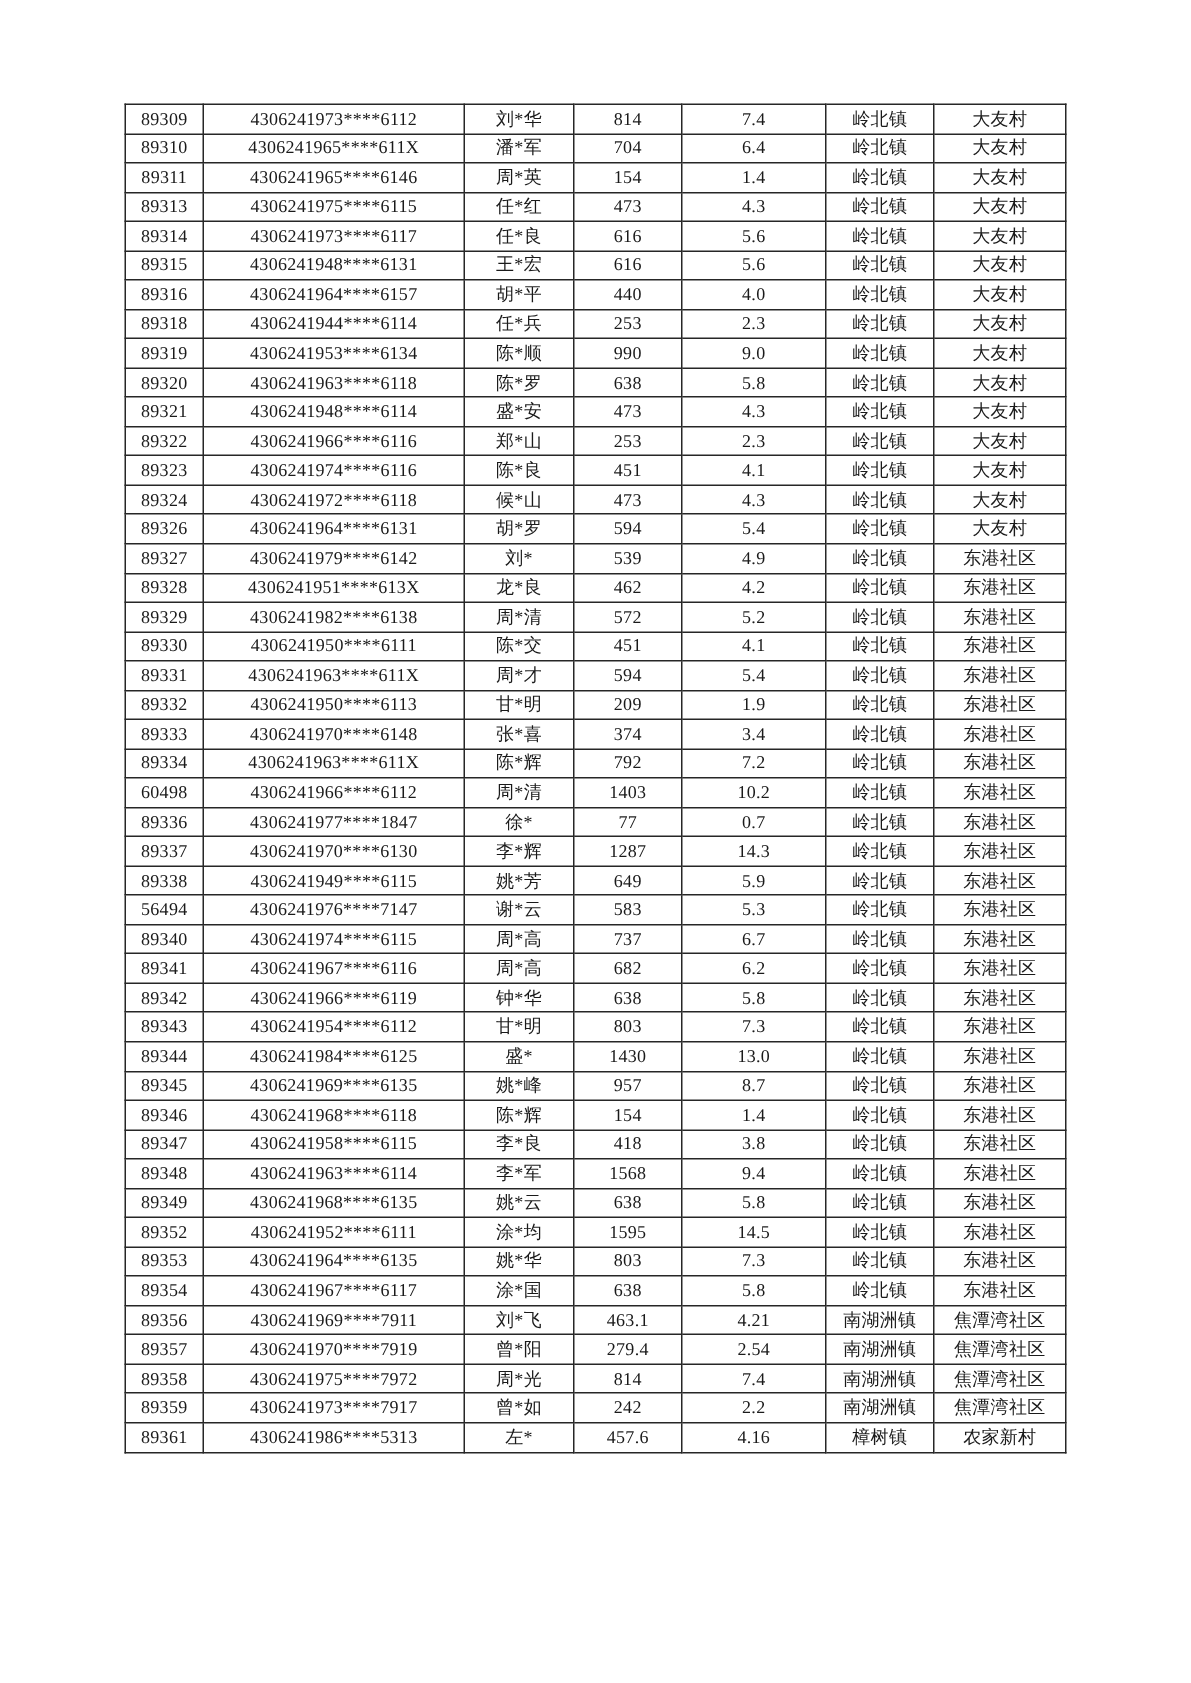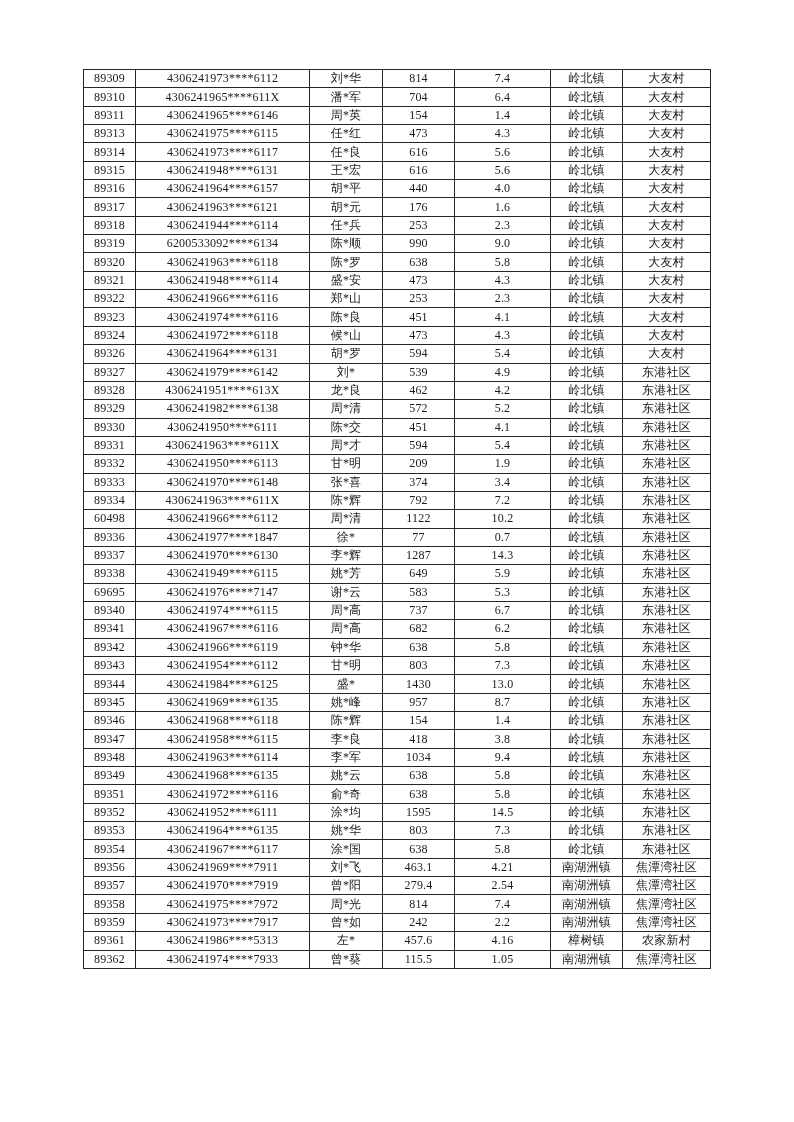--- a/index.html
+++ b/index.html
@@ -113,40 +113,31 @@
         <tr>
           <td>89316</td>
           <td>4306241964****6157</td>
           <td>胡*平</td>
           <td>440</td>
           <td>4.0</td>
           <td>岭北镇</td>
           <td>大友村</td>
         </tr>
         <tr>
-          <td>89317</td>
-          <td>4306241963****6121</td>
-          <td>胡*元</td>
-          <td>176</td>
-          <td>1.6</td>
-          <td>岭北镇</td>
-          <td>大友村</td>
-        </tr>
-        <tr>
           <td>89318</td>
           <td>4306241944****6114</td>
           <td>任*兵</td>
           <td>253</td>
           <td>2.3</td>
           <td>岭北镇</td>
           <td>大友村</td>
         </tr>
         <tr>
           <td>89319</td>
-          <td>6200533092****6134</td>
+          <td>4306241953****6134</td>
           <td>陈*顺</td>
           <td>990</td>
           <td>9.0</td>
           <td>岭北镇</td>
           <td>大友村</td>
         </tr>
         <tr>
           <td>89320</td>
           <td>4306241963****6118</td>
           <td>陈*罗</td>
@@ -269,21 +260,21 @@
           <td>陈*辉</td>
           <td>792</td>
           <td>7.2</td>
           <td>岭北镇</td>
           <td>东港社区</td>
         </tr>
         <tr>
           <td>60498</td>
           <td>4306241966****6112</td>
           <td>周*清</td>
-          <td>1122</td>
+          <td>1403</td>
           <td>10.2</td>
           <td>岭北镇</td>
           <td>东港社区</td>
         </tr>
         <tr>
           <td>89336</td>
           <td>4306241977****1847</td>
           <td>徐*</td>
           <td>77</td>
           <td>0.7</td>
@@ -302,21 +293,21 @@
         <tr>
           <td>89338</td>
           <td>4306241949****6115</td>
           <td>姚*芳</td>
           <td>649</td>
           <td>5.9</td>
           <td>岭北镇</td>
           <td>东港社区</td>
         </tr>
         <tr>
-          <td>69695</td>
+          <td>56494</td>
           <td>4306241976****7147</td>
           <td>谢*云</td>
           <td>583</td>
           <td>5.3</td>
           <td>岭北镇</td>
           <td>东港社区</td>
         </tr>
         <tr>
           <td>89340</td>
           <td>4306241974****6115</td>
@@ -386,38 +377,29 @@
           <td>李*良</td>
           <td>418</td>
           <td>3.8</td>
           <td>岭北镇</td>
           <td>东港社区</td>
         </tr>
         <tr>
           <td>89348</td>
           <td>4306241963****6114</td>
           <td>李*军</td>
-          <td>1034</td>
+          <td>1568</td>
           <td>9.4</td>
           <td>岭北镇</td>
           <td>东港社区</td>
         </tr>
         <tr>
           <td>89349</td>
           <td>4306241968****6135</td>
           <td>姚*云</td>
-          <td>638</td>
-          <td>5.8</td>
-          <td>岭北镇</td>
-          <td>东港社区</td>
-        </tr>
-        <tr>
-          <td>89351</td>
-          <td>4306241972****6116</td>
-          <td>俞*奇</td>
           <td>638</td>
           <td>5.8</td>
           <td>岭北镇</td>
           <td>东港社区</td>
         </tr>
         <tr>
           <td>89352</td>
           <td>4306241952****6111</td>
           <td>涂*均</td>
           <td>1595</td>
@@ -481,24 +463,15 @@
         </tr>
         <tr>
           <td>89361</td>
           <td>4306241986****5313</td>
           <td>左*</td>
           <td>457.6</td>
           <td>4.16</td>
           <td>樟树镇</td>
           <td>农家新村</td>
         </tr>
-        <tr>
-          <td>89362</td>
-          <td>4306241974****7933</td>
-          <td>曾*葵</td>
-          <td>115.5</td>
-          <td>1.05</td>
-          <td>南湖洲镇</td>
-          <td>焦潭湾社区</td>
-        </tr>
       </tbody>
   </table>
 </div>
 
 </body></html>

